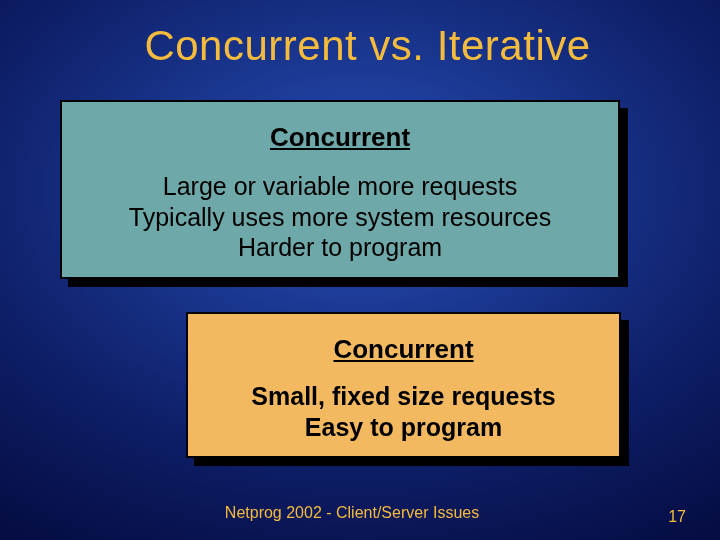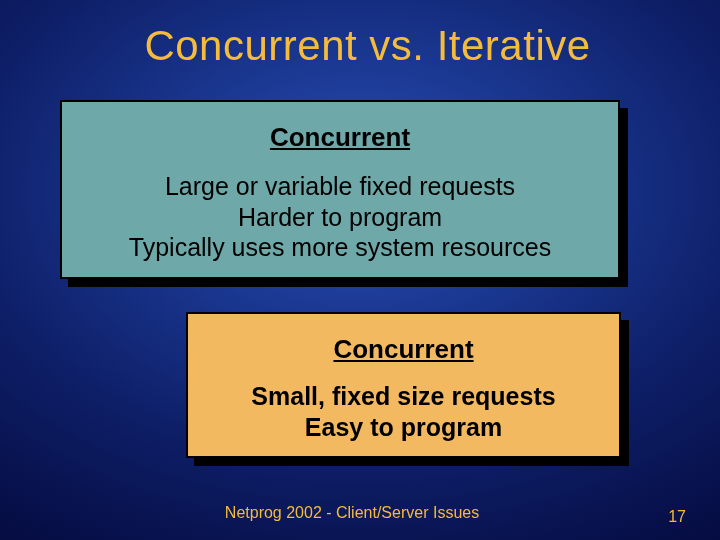--- a/index.html
+++ b/index.html
@@ -95,23 +95,23 @@
 <body>
 
 <div class="slide">
 
   <div class="title">Concurrent vs. Iterative</div>
 
   <div class="panel-wrap p1-wrap">
     <div class="shadow"></div>
     <div class="panel p1">
       <div class="panel-title">Concurrent</div>
-      <div class="panel-line">Large or variable fixed requests</div>
+      <div class="panel-line">Large or variable more requests</div>
+      <div class="panel-line">Typically uses more system resources</div>
       <div class="panel-line">Harder to program</div>
-      <div class="panel-line">Typically uses more system resources</div>
     </div>
   </div>
 
   <div class="panel-wrap p2-wrap">
     <div class="shadow"></div>
     <div class="panel p2">
       <div class="panel-title">Concurrent</div>
       <div class="panel-line">Small, fixed size requests</div>
       <div class="panel-line">Easy to program</div>
     </div>

